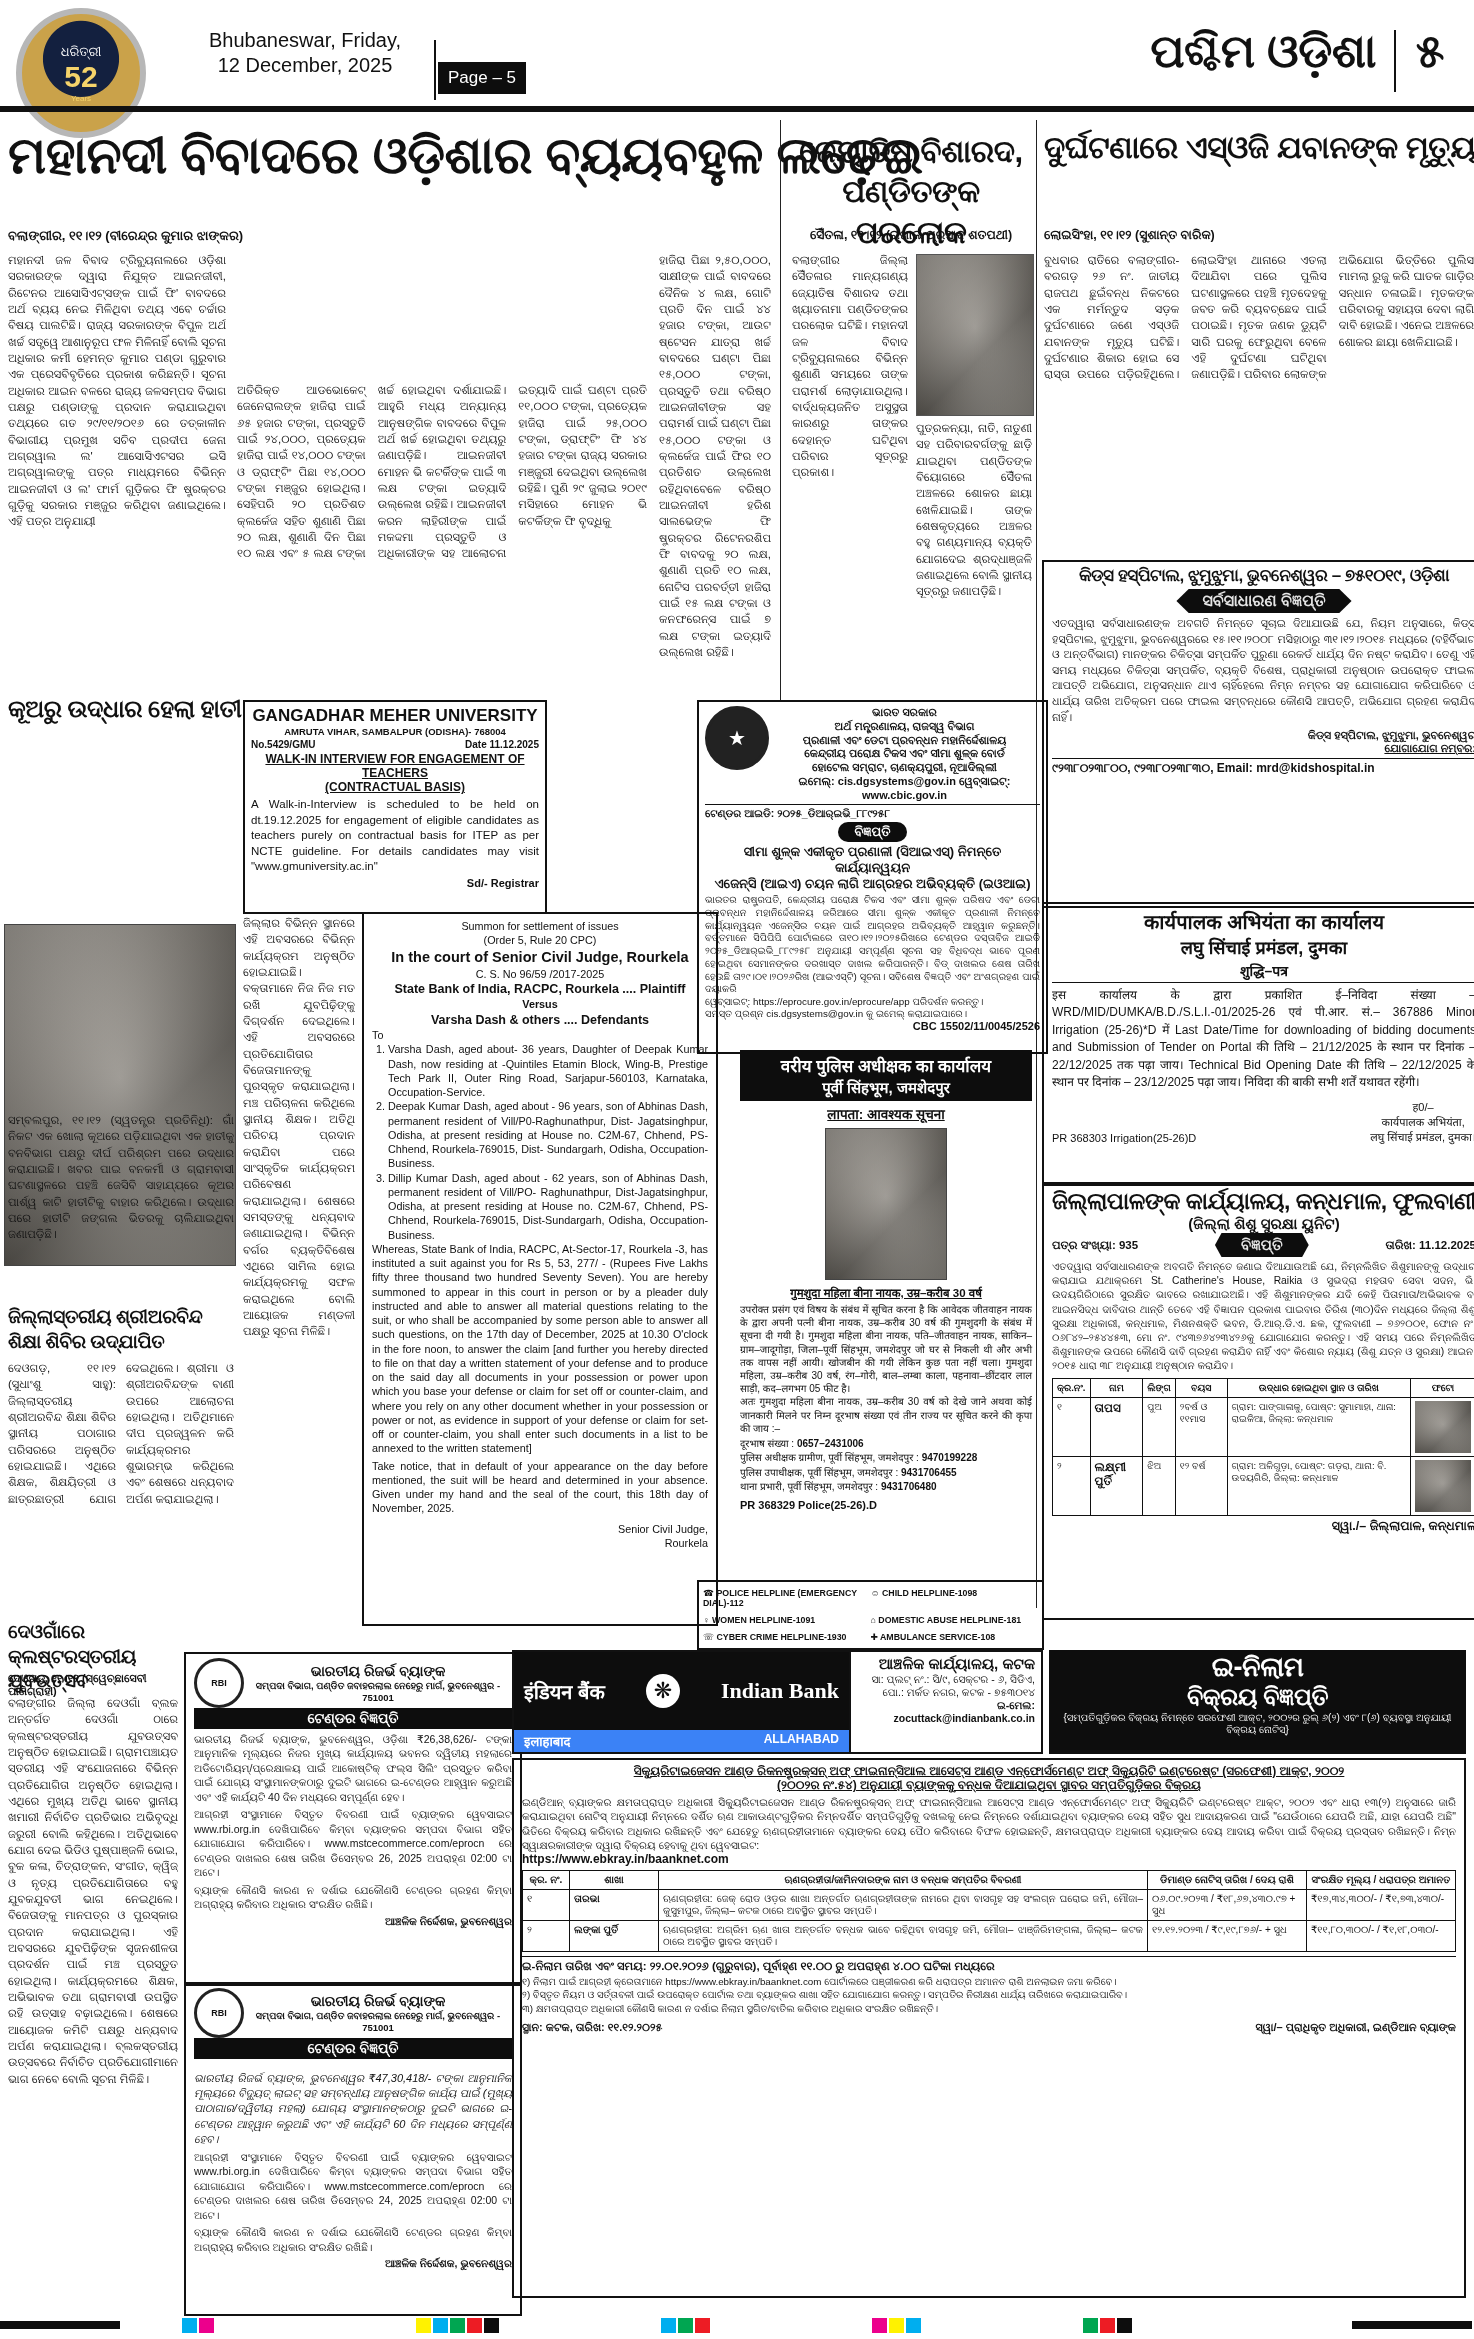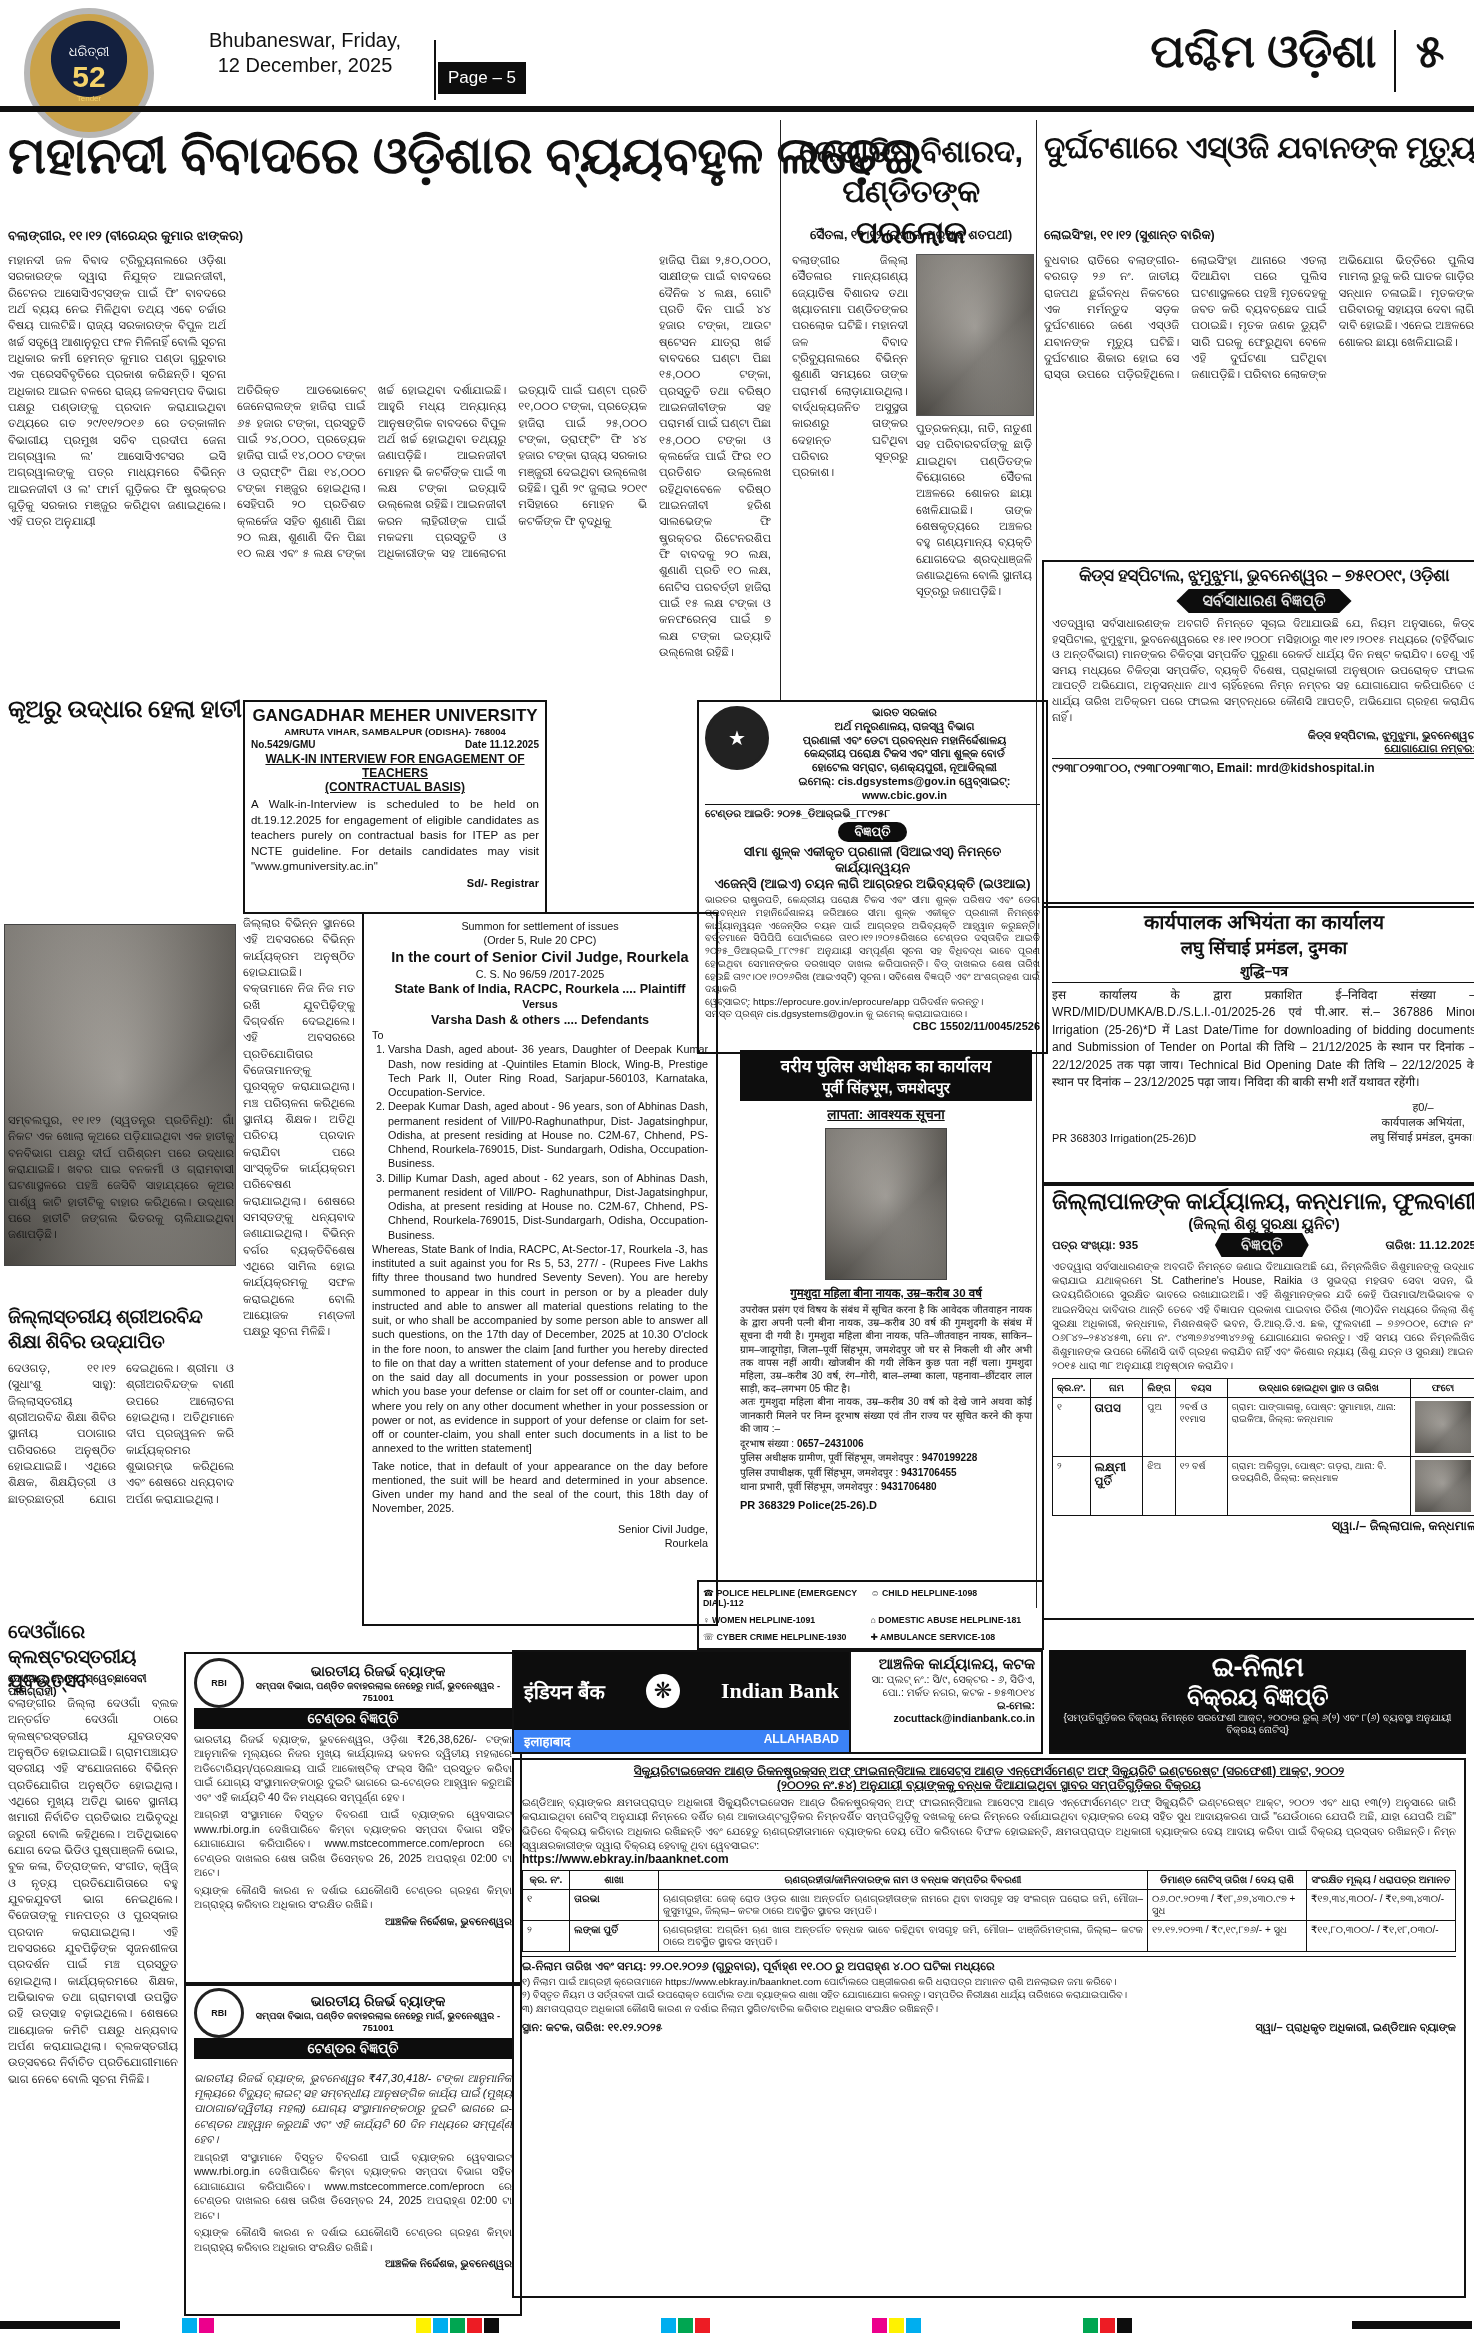--- a/index.html
+++ b/index.html
@@ -28,25 +28,25 @@
   td,th{border:1.5px solid #111;padding:3px 4px;vertical-align:top;}
   .seal{border-radius:50%;border:3px solid #222;display:flex;align-items:center;
         justify-content:center;font-weight:bold;}
   .regbar span{display:inline-block;width:15px;height:15px;margin-right:2px;}
 </style>
 </head>
 <body>
 
 <div id="page">
 
-  <div class="abs" style="left:24px;top:8px;width:150px;height:150px;">
+  <div class="abs" style="left:16px;top:8px;width:150px;height:150px;">
     <div style="width:118px;height:118px;border-radius:50%;background:radial-gradient(circle at 50% 38%,#13203f 0 40%,#caa24a 41% 100%);border:6px solid #b7b7b7;display:flex;flex-direction:column;align-items:center;justify-content:center;color:#fff;">
       <div style="font-size:13px;">ଧରିତ୍ରୀ</div>
       <div style="font-size:30px;font-weight:bold;color:#f5d36a;">52</div>
-      <div style="font-size:8px;color:#f5d36a;">Tender</div>
+      <div style="font-size:8px;color:#f5d36a;">Years</div>
     </div>
   </div>
   <div class="abs ctr" style="left:190px;top:28px;width:230px;font-size:20px;line-height:1.25;">
     <div>Bhubaneswar, Friday,</div>
     <div>12 December, 2025</div>
   </div>
   <div class="abs" style="left:434px;top:40px;width:2px;height:60px;background:#111;"></div>
   <div class="abs blackbar ctr" style="left:438px;top:62px;width:88px;height:32px;font-size:17px;line-height:32px;">Page – 5</div>
   <div class="abs odia-head" style="right:98px;top:24px;font-size:46px;">ପଶ୍ଚିମ ଓଡ଼ିଶା</div>
   <div class="abs" style="right:78px;top:30px;width:2px;height:62px;background:#111;"></div>

